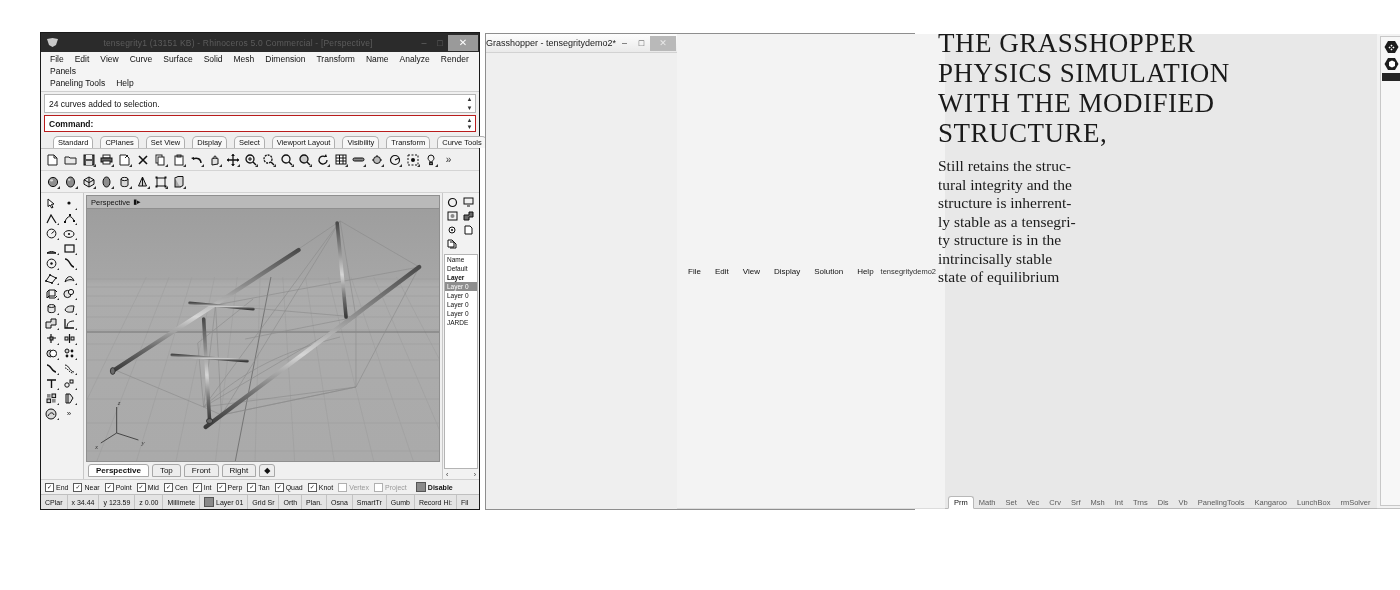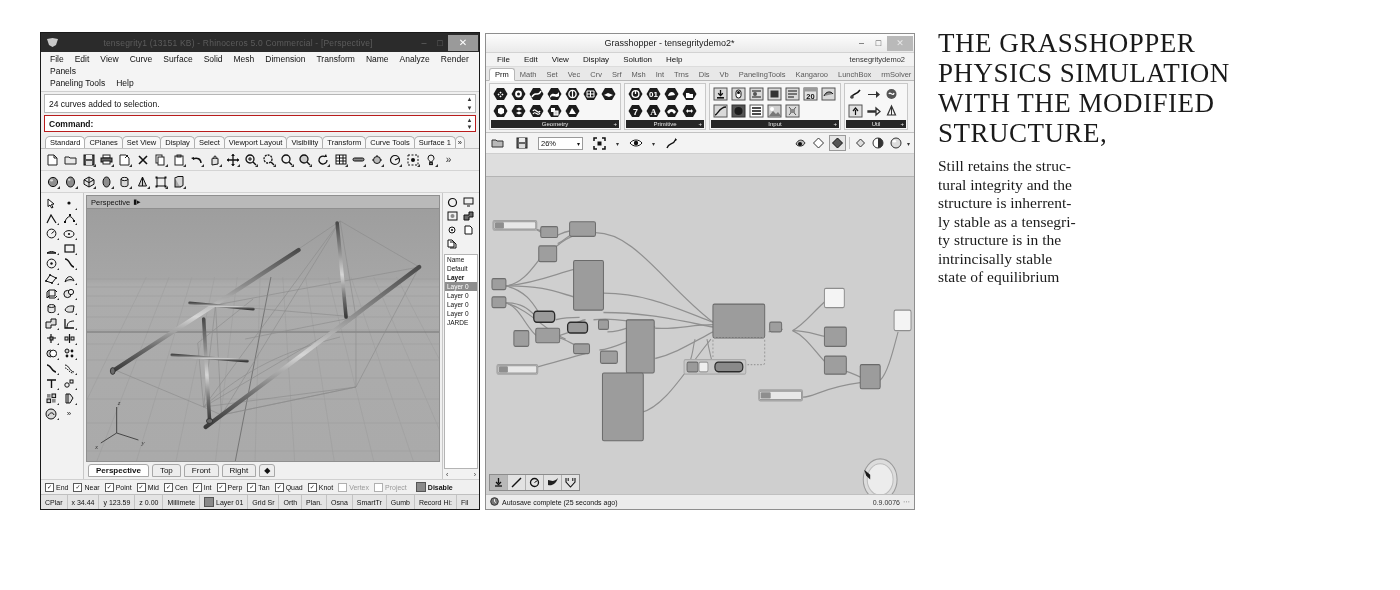--- a/index.html
+++ b/index.html
@@ -42,21 +42,21 @@
     display:flex;align-items:center;font-size:8.5px;color:#111;padding-left:4px;font-weight:bold;
     position:relative;box-sizing:border-box;flex:0 0 auto;
   }
   .rh-spin{position:absolute;right:1px;top:1px;bottom:1px;width:9px;display:flex;flex-direction:column;
     justify-content:space-between;align-items:center;font-size:6px;color:#333;}
 
   .rh-tabrow{display:flex;align-items:flex-end;padding:2px 2px 0 4px;background:#eeeeee;
     border-bottom:1px solid #c0c0c0;flex:0 0 auto;}
   .rh-tab{
     font-size:7.5px;color:#111;padding:1px 4px;border:1px solid #b0b0b0;border-bottom:none;
-    background:#f7f7f7;margin-right:-1px;border-radius:5px 5px 0 0;white-space:nowrap;
+    background:#f7f7f7;margin-right:-1px;border-radius:5px 5px 0 0;white-space:nowrap;margin-left:8px;
   }
   .rh-tab.active{background:#ffffff;}
   .rh-tab.tiny{padding:1px 2px;}
 
   .rh-toolrow{display:flex;align-items:center;gap:1px;padding:2px 3px;background:#f0f0f0;
     border-bottom:1px solid #d4d4d4;flex:0 0 auto;}
   .rh-ticon{
     width:15px;height:15px;border:1px solid transparent;display:flex;align-items:center;justify-content:center;
     font-size:10px;color:#2c2c2c;position:relative;
   }
@@ -125,21 +125,21 @@
     display:flex;align-items:center;background:#e4e4e4;border-top:1px solid #bfbfbf;
     height:14px;font-size:7px;color:#111;flex:0 0 auto;
   }
   .rh-st{padding:0 4px;border-right:1px solid #c3c3c3;white-space:nowrap;display:flex;align-items:center;height:100%;}
   .rh-st.nb{border-right:none;}
 
   
   #gh-window{
     position:absolute;left:485px;top:33px;width:430px;height:477px;
     background:#efefef;border:1px solid #8e8e8e;box-sizing:border-box;
-    display:flex;flex-direction:column;
+    display:flex;flex-direction:row;
   }
   .gh-titlebar{
     height:18px;background:linear-gradient(#fdfdfd,#eaeaea);display:flex;align-items:center;
     border-bottom:1px solid #d2d2d2;flex:0 0 auto;
   }
   .gh-title{flex:1;text-align:center;font-size:9px;color:#1a1a1a;white-space:nowrap;}
   .gh-wb{width:17px;height:14px;display:flex;align-items:center;justify-content:center;font-size:9px;color:#444;}
   .gh-wb.close{width:26px;height:15px;background:#b9b9b9;color:#e8e8e8;margin-right:1px;}
 
   .gh-menubar{display:flex;align-items:center;background:#f3f3f3;border-bottom:1px solid #dcdcdc;

